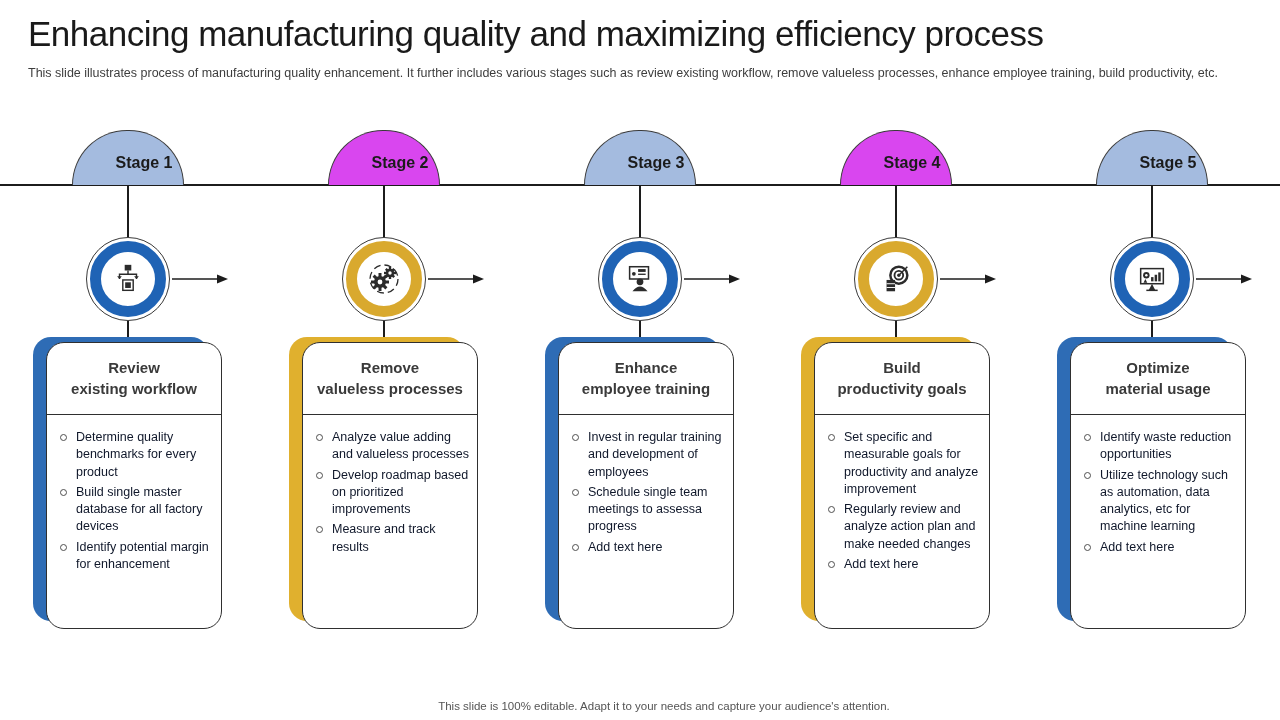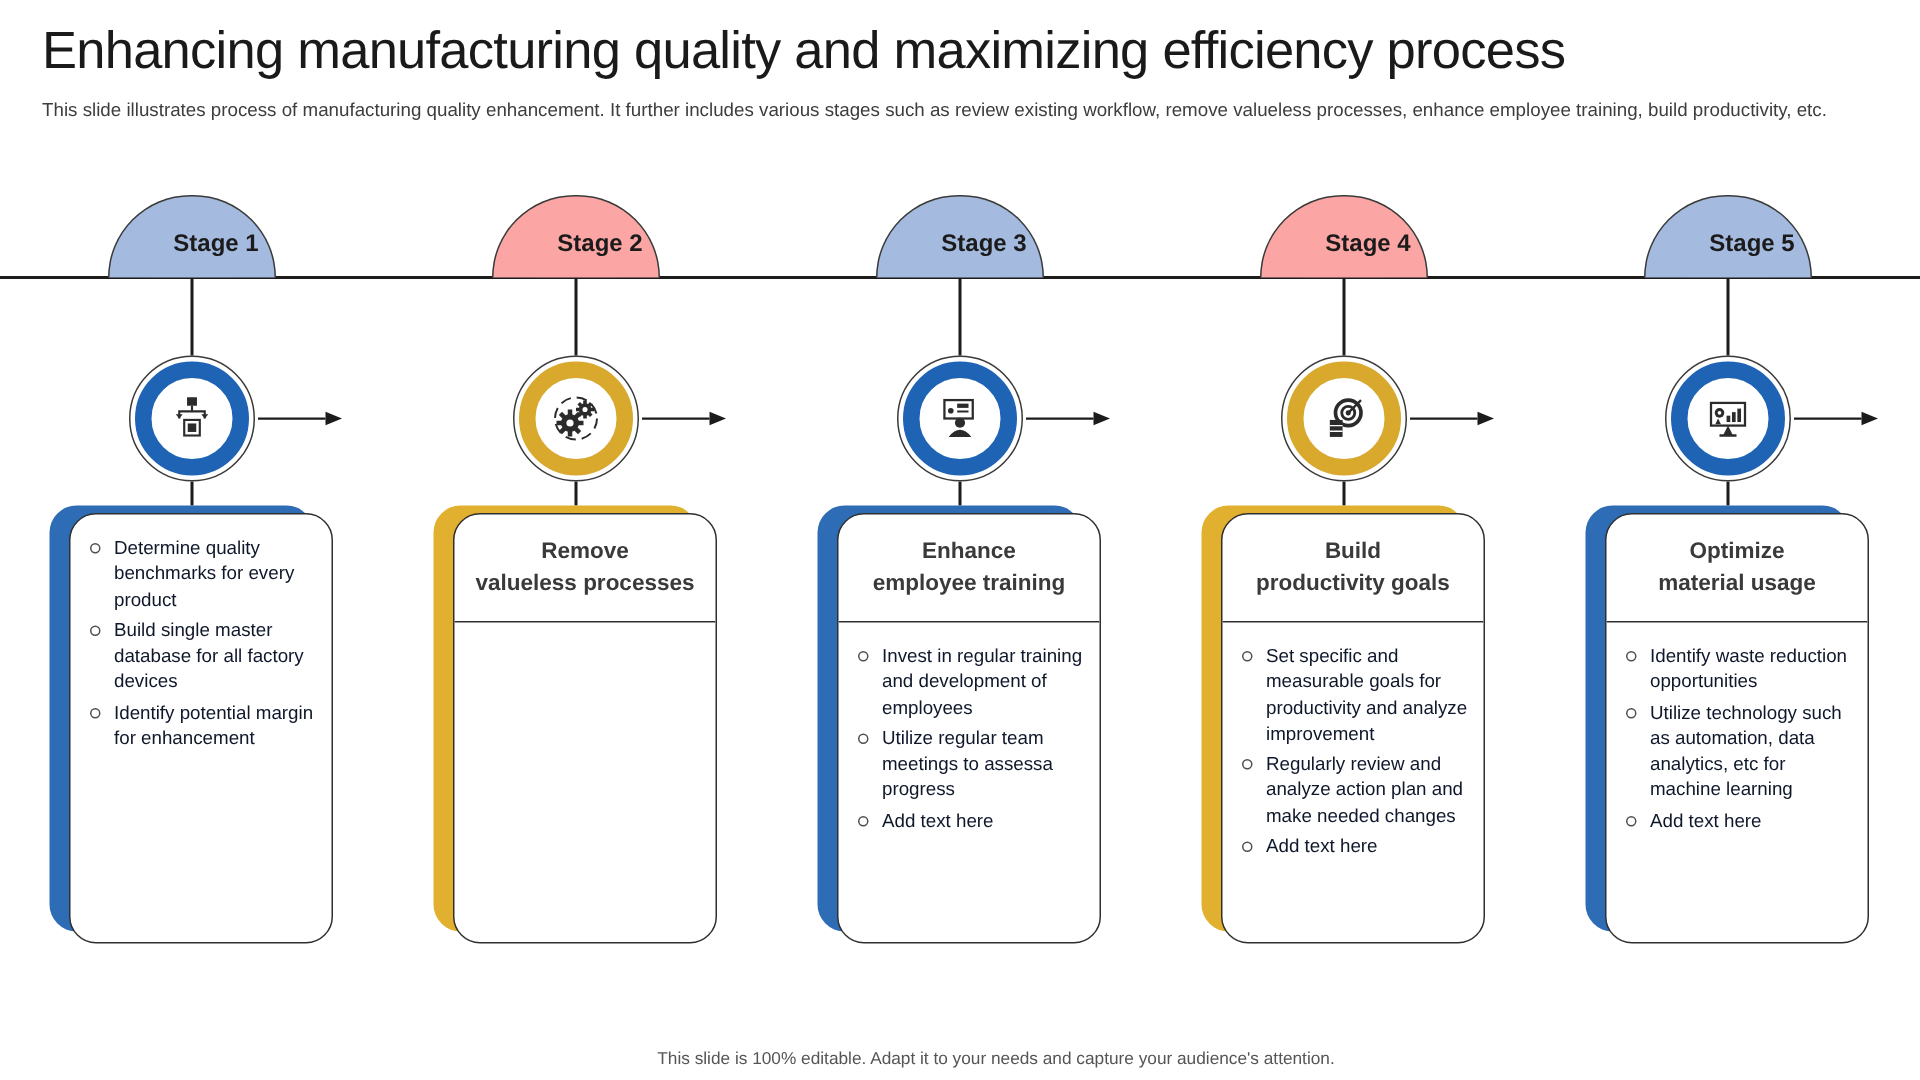--- a/index.html
+++ b/index.html
@@ -22,21 +22,21 @@
   .stage-col { width:256px; display:flex; flex-direction:column; align-items:center; }
 
   .dome {
     width:112px; height:55px;
     border:1.5px solid #3a3a3a; border-bottom:none;
     border-radius:112px 112px 0 0;
     display:flex; align-items:center; justify-content:center; padding-top:10px;
     position:relative; z-index:2;
   }
   .dome.blue  { background:#a4bbdf; }
-  .dome.cream { background:#fca5a5; }
+  .dome.cream { background:#d946ef; }
   .dome-label { font-size:16px; font-weight:bold; color:#1b1b1b;margin-left:32px; }
 
   .conn1 { width:1.5px; height:52px; background:#1c1c1c; }
   .conn2 { width:1.5px; height:16px; background:#1c1c1c; }
 
   .ring-wrap { position:relative; width:84px; height:84px; }
   .ring-outline {
     position:absolute; inset:0; border:1.5px solid #3a3a3a; border-radius:50%;
   }
   .ring {
@@ -115,20 +115,24 @@
           <svg width="56" height="12" viewBox="0 0 56 12">
             <line x1="0" y1="6" x2="45" y2="6" stroke="#1c1c1c" stroke-width="1.5"></line>
             <polygon points="45,1.5 56,6 45,10.5" fill="#1c1c1c"></polygon>
           </svg>
         </span>
       </div>
       <div class="conn2"></div>
       <div class="card-wrap">
         <div class="card-accent blue"></div>
         <div class="card">
+          <div class="card-title">
+            <span>Review</span>
+            <span>existing workflow</span>
+          </div>
           <ul class="bullets">
             <li>
                 <span class="bullet-dot"></span>
                 <span class="bullet-text">Determine quality benchmarks for every product</span>
               </li>
             <li>
                 <span class="bullet-dot"></span>
                 <span class="bullet-text">Build single master database for all factory devices</span>
               </li>
             <li>
@@ -178,20 +182,34 @@
         </span>
       </div>
       <div class="conn2"></div>
       <div class="card-wrap">
         <div class="card-accent gold"></div>
         <div class="card">
           <div class="card-title">
             <span>Remove</span>
             <span>valueless processes</span>
           </div>
+          <ul class="bullets">
+            <li>
+                <span class="bullet-dot"></span>
+                <span class="bullet-text">Analyze value adding and valueless processes</span>
+              </li>
+            <li>
+                <span class="bullet-dot"></span>
+                <span class="bullet-text">Develop roadmap based on prioritized improvements</span>
+              </li>
+            <li>
+                <span class="bullet-dot"></span>
+                <span class="bullet-text">Measure and track results</span>
+              </li>
+          </ul>
         </div>
       </div>
     </div>
 
     <div class="stage-col">
       <div class="dome blue">
         <span class="dome-label">Stage 3</span>
       </div>
       <div class="conn1"></div>
       <div class="ring-wrap">
@@ -223,21 +241,21 @@
             <span>Enhance</span>
             <span>employee training</span>
           </div>
           <ul class="bullets">
             <li>
                 <span class="bullet-dot"></span>
                 <span class="bullet-text">Invest in regular training and development of employees</span>
               </li>
             <li>
                 <span class="bullet-dot"></span>
-                <span class="bullet-text">Utilize regular team meetings to assessa progress</span>
+                <span class="bullet-text">Schedule single team meetings to assessa progress</span>
               </li>
             <li>
                 <span class="bullet-dot"></span>
                 <span class="bullet-text">Add text here</span>
               </li>
           </ul>
         </div>
       </div>
     </div>
 

